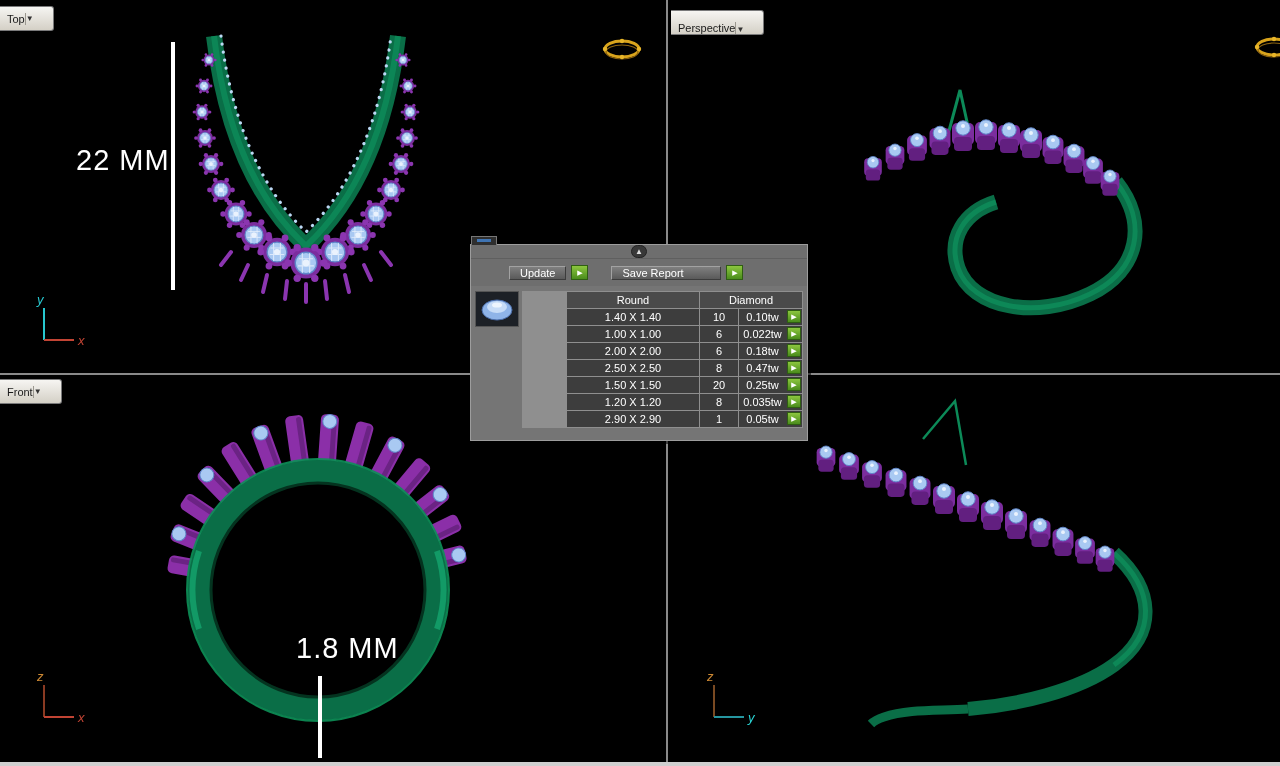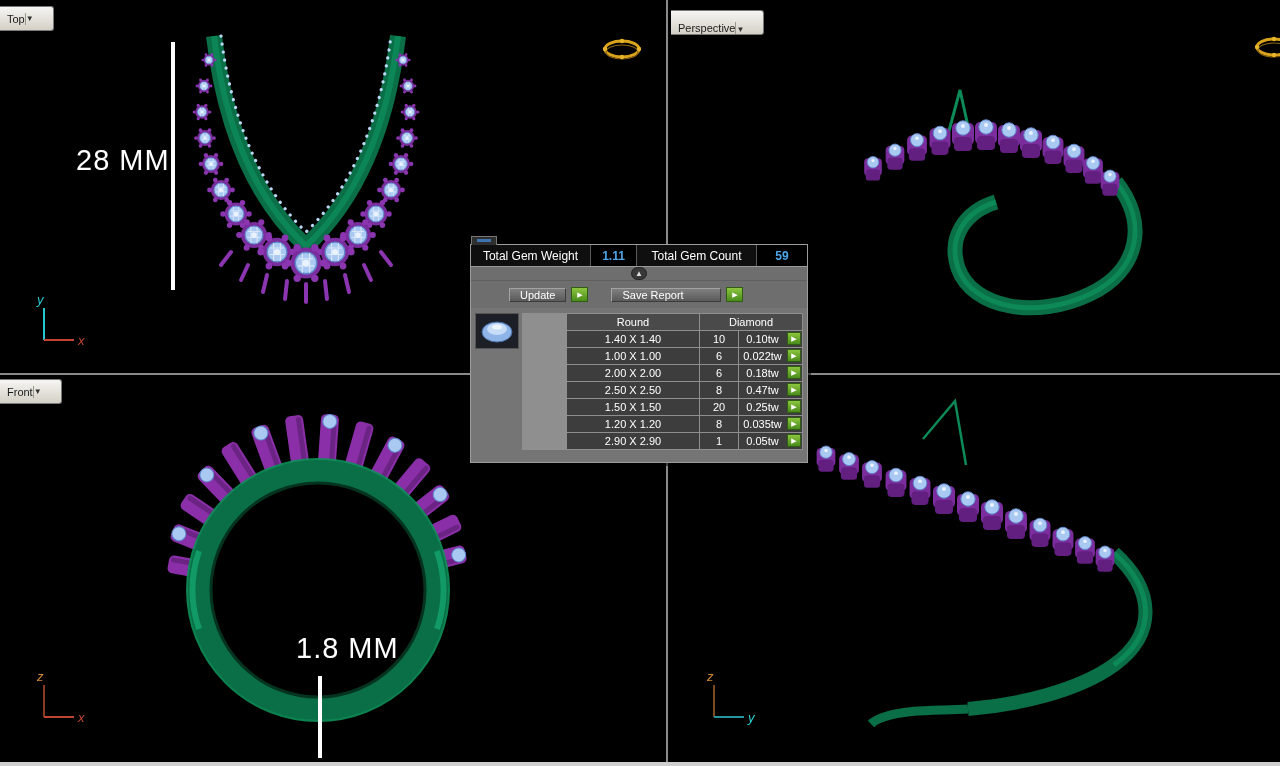--- a/index.html
+++ b/index.html
@@ -172,21 +172,21 @@
         <line x1="44" y1="340" x2="74" y2="340" stroke="#c24434" stroke-width="2"></line>
         <text x="37" y="304" fill="#27c7cf" font-size="13" font-style="italic">y</text>
         <text x="78" y="345" fill="#c24434" font-size="13" font-style="italic">x</text>
       </g>
     </svg>
     <div class="vp-tab tab-top">
       <span>Top</span>
       <span class="vp-tab-sep"></span>
       <span class="vp-tab-arrow">▼</span>
     </div>
-    <div class="measure measure-top">28 MM</div>
+    <div class="measure measure-top">22 MM</div>
   </div>
 
   <div class="viewport vp-persp">
     <svg class="vp-svg" width="612" height="375" viewBox="0 0 612 375">
       <path d="M278 142 L292 90 L303 140" fill="none" stroke="#0c8a58" stroke-width="3"></path>
       <path d="M448 182 C480 222 472 270 422 294 C368 320 304 308 290 268 C280 238 296 212 328 202" fill="none" stroke="#0a6e47" stroke-width="15"></path>
       <path d="M448 182 C480 222 472 270 422 294 C368 320 304 308 290 268 C280 238 296 212 328 202" fill="none" stroke="#0f9a63" stroke-width="5" opacity="0.6"></path>
       <g>
         <use href="#perspgem" transform="translate(205,163) scale(0.8)"></use>
         <use href="#perspgem" transform="translate(227,151) scale(0.85)"></use>
@@ -336,26 +336,20 @@
 
   <div class="divider-v"></div>
   <div class="divider-h"></div>
   <div class="bottom-bar"></div>
 
   <div class="gem-panel">
     <div class="panel-mini-tab">
         <span class="mini-accent"></span>
       </div>
 
-    <div class="panel-stats">
-      <span class="stat-label">Total Gem Weight</span>
-      <span class="stat-value">1.11</span>
-      <span class="stat-label">Total Gem Count</span>
-      <span class="stat-value last">59</span>
-    </div>
 
     <div class="collapse-strip">
       <div class="collapse-btn">
         <span class="collapse-arrow">▲</span>
       </div>
     </div>
 
     <div class="panel-buttons">
       <button class="panel-btn">Update</button>
       <span class="play-btn">

